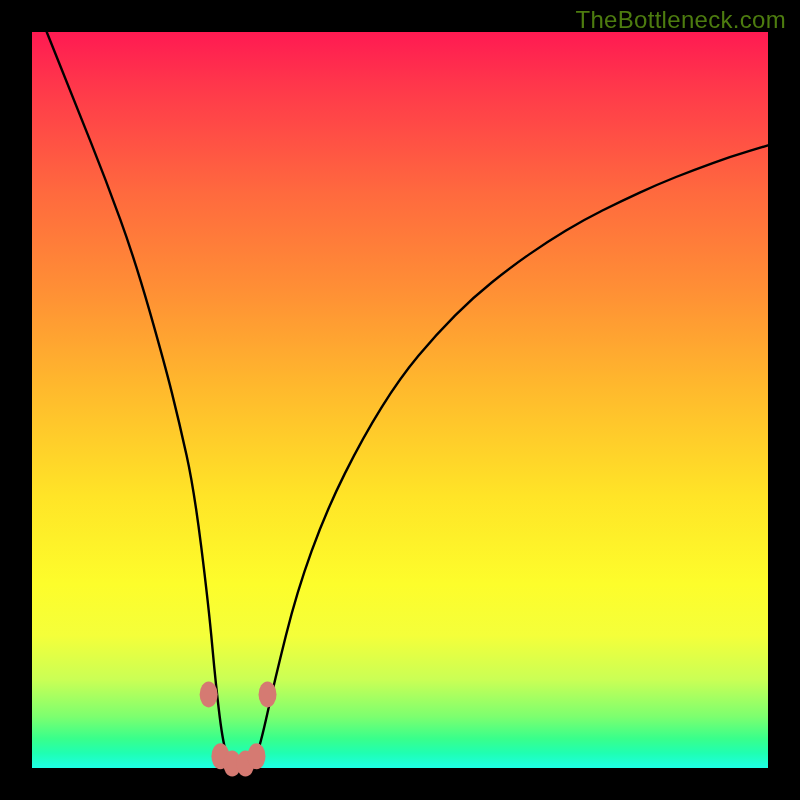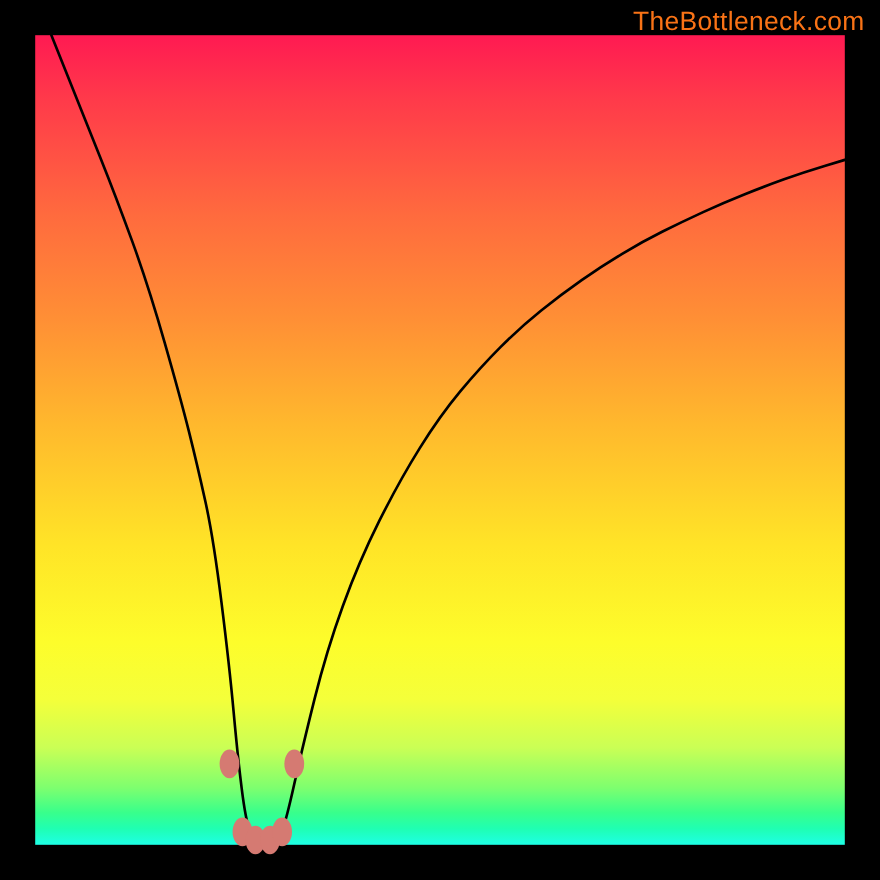--- a/index.html
+++ b/index.html
@@ -38,21 +38,21 @@
       #7dff6f 93%,
       #39ff8b 96%,
       #1fffb2 98%,
       #1effe6 100%
     );
   }
   .watermark {
     position: absolute;
     top: 6px;
     right: 14px;
-    color: #f97316;
+    color: #4d7c0f;
     font-size: 24px;
     letter-spacing: 0.3px;
     font-weight: 400;
     user-select: none;
   }
   svg.curve {
     position: absolute;
     left: 0;
     top: 0;
     width: 736px;

